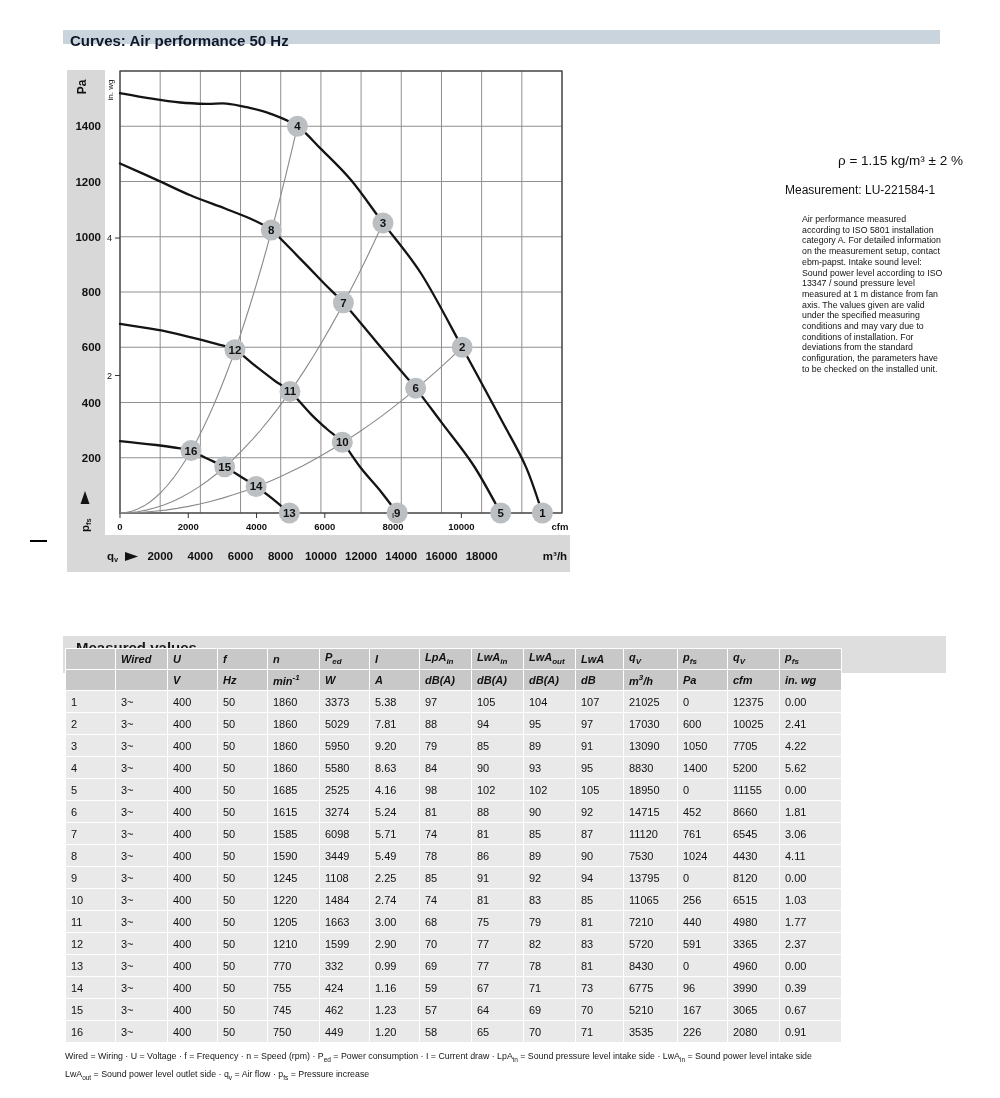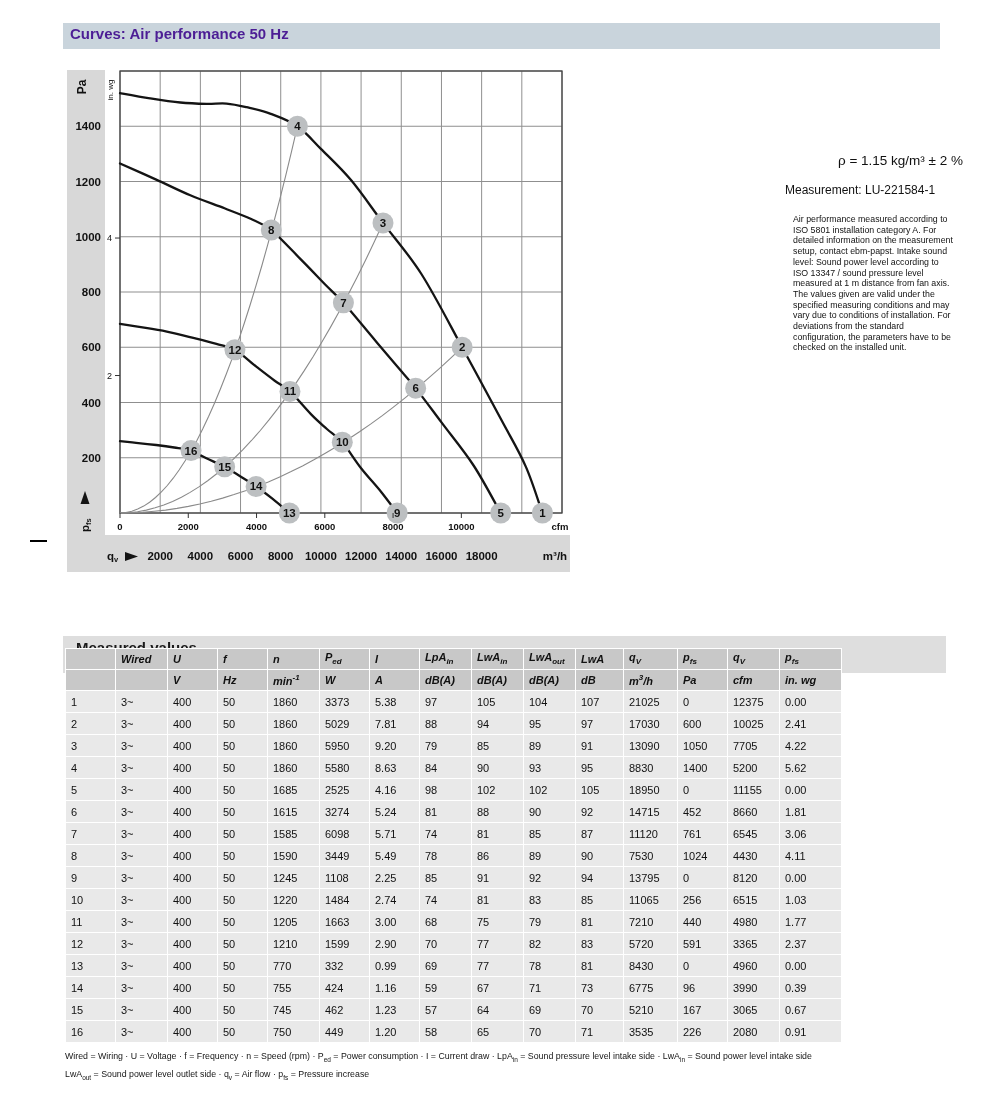--- a/index.html
+++ b/index.html
@@ -9,36 +9,36 @@
     --table-header-bg:#c8c8c8;
     --table-cell-bg:#e9e9e9;
     --marker-fill:#bcbfc1;
     --ink:#111111;
   }
   html,body{margin:0;padding:0;background:#ffffff;}
   body{font-family:"Liberation Sans", sans-serif;color:var(--ink);}
   .page{position:relative;width:1000px;height:1098px;background:#ffffff;overflow:hidden;}
 
   .title-bar{
-    position:absolute;left:63px;top:23px;width:870px;height:26px;
+    position:absolute;left:63px;top:30px;width:870px;height:14px;
     background:var(--title-bar-bg);
-    font-size:15px;font-weight:bold;line-height:22px;padding-left:7px;color:#4c1d95;
+    font-size:15px;font-weight:bold;line-height:22px;padding-left:7px;color:#0f172a;
   }
   .section-bar{
     position:absolute;left:63px;top:636px;width:870px;height:37px;
     background:var(--section-bar-bg);
     font-size:15px;font-weight:bold;line-height:23px;padding-left:13px;color:#1a1a1a;
   }
   #chart{position:absolute;left:63px;top:70px;}
   .crop-mark{position:absolute;left:30px;top:540px;width:17px;height:2px;background:#000;}
 
   .side-info{position:absolute;left:785px;top:153px;width:178px;}
   .side-info .density{font-size:13.5px;margin:0 0 15px 0;text-align:right;}
   .side-info .measurement{font-size:12px;margin:0 0 17px 0;}
-  .side-info .note{font-size:8.8px;line-height:10.7px;margin:8px;}
+  .side-info .note{font-size:8.8px;line-height:10.7px;margin:17px;}
 
   table.measured{
     position:absolute;left:65px;top:648px;
     border-collapse:collapse;table-layout:fixed;
     font-size:11px;
   }
   table.measured th, table.measured td{
     border:1px solid #ffffff;
     padding:0 0 0 5px;
     height:21px;

